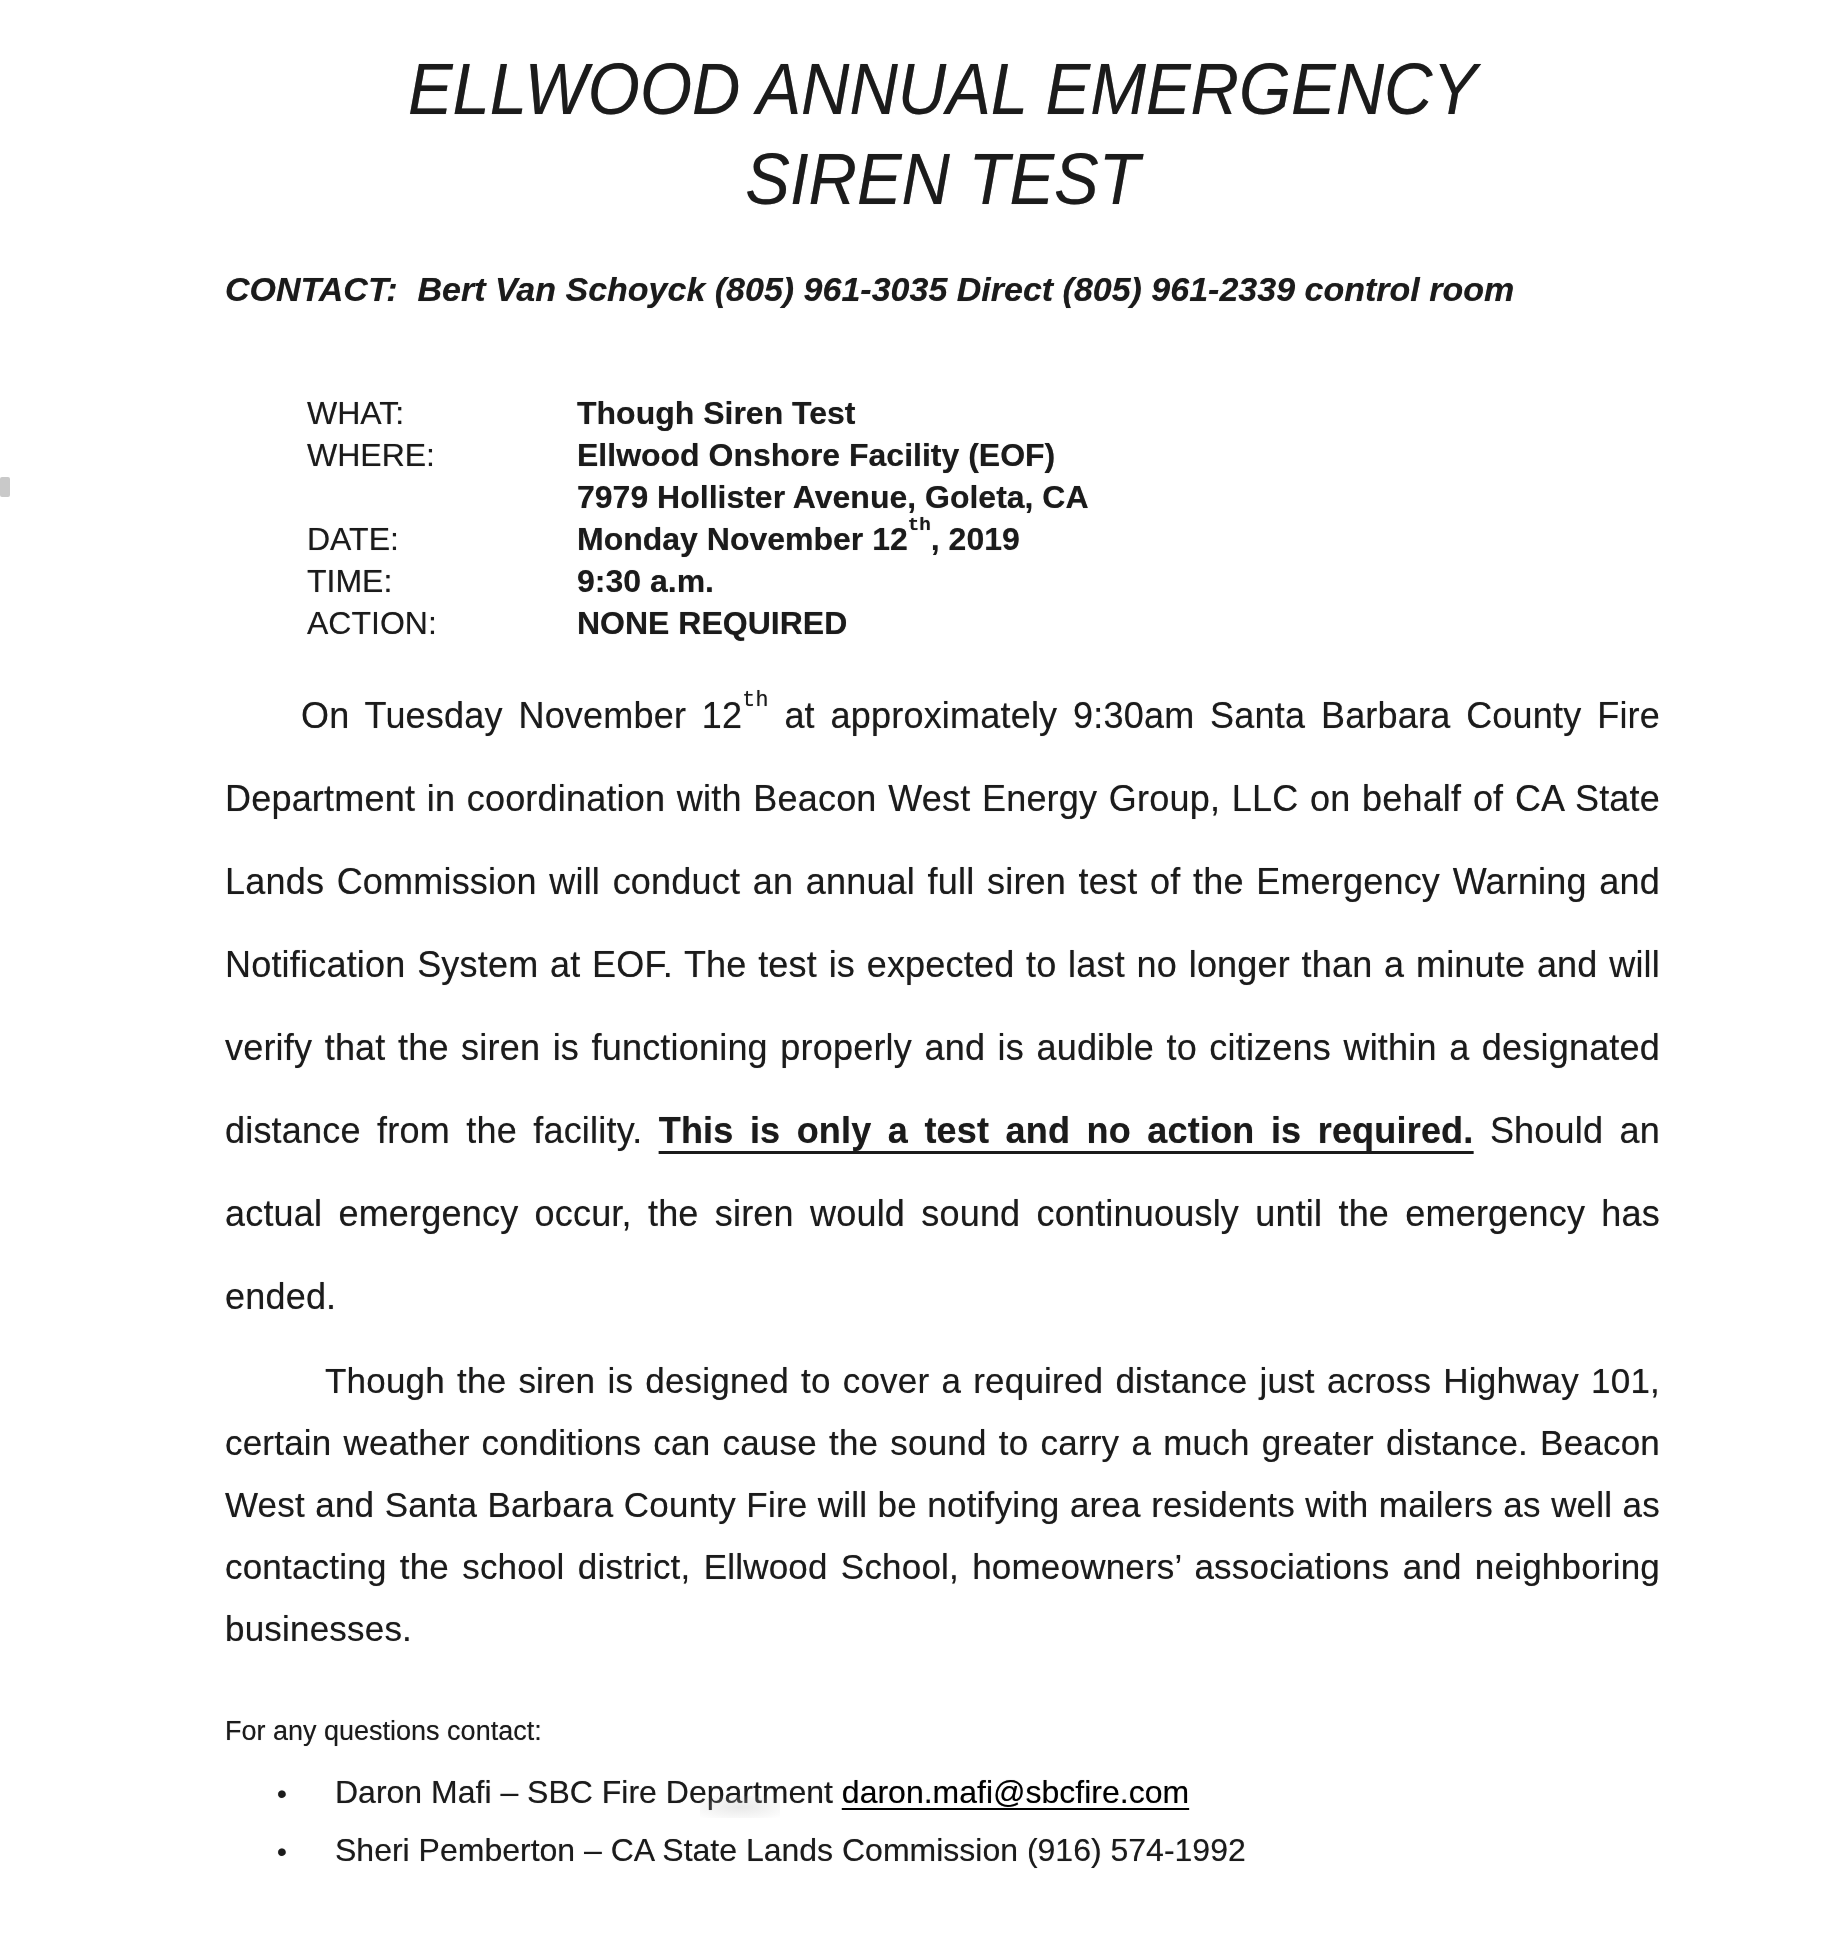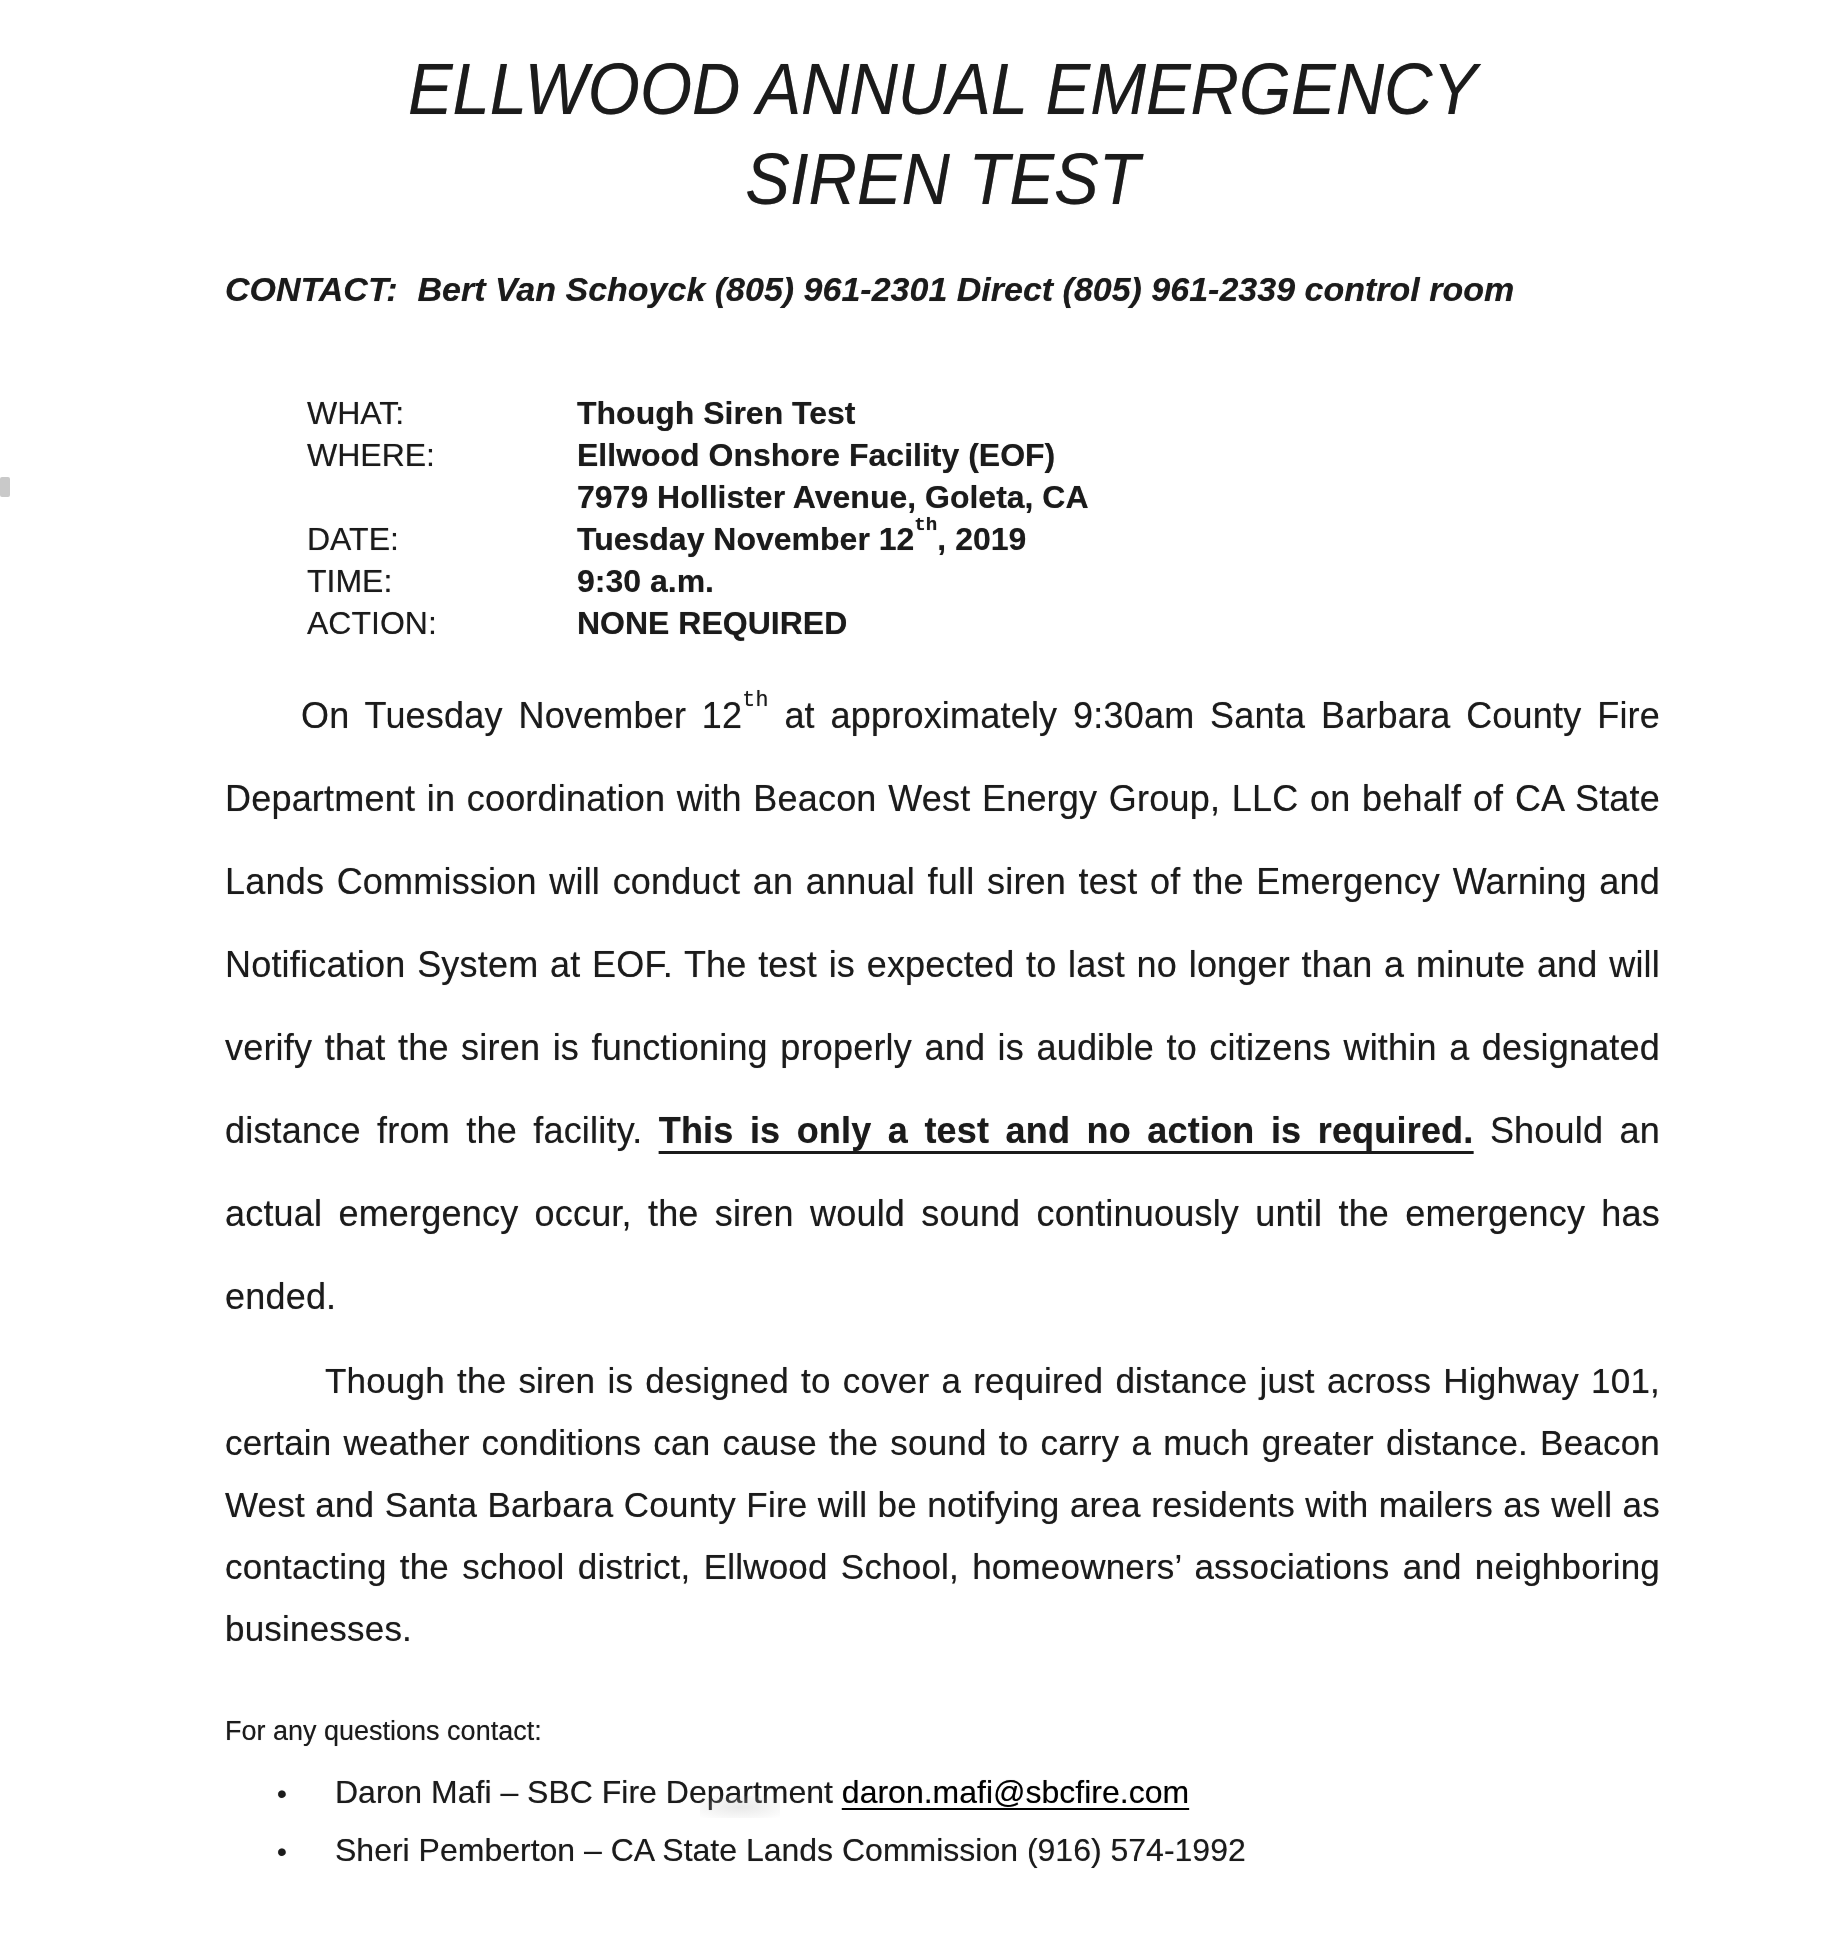--- a/index.html
+++ b/index.html
@@ -135,39 +135,39 @@
 <body>
 
 <div class="page scan">
 
   <div class="doc-title">
     <div>ELLWOOD ANNUAL EMERGENCY</div>
     <div>SIREN TEST</div>
   </div>
 
   <div class="contact-line">
-    <span class="contact-label">CONTACT:</span><span>Bert Van Schoyck (805) 961-2301 Direct (805) 961-2339 control room</span>
+    <span class="contact-label">CONTACT:</span><span>Bert Van Schoyck (805) 961-3035 Direct (805) 961-2339 control room</span>
   </div>
 
   <div class="info-block">
     <div class="info-row">
       <span class="info-label">WHAT:</span>
       <span class="info-value">Though Siren Test</span>
     </div>
     <div class="info-row">
       <span class="info-label">WHERE:</span>
       <span class="info-value">Ellwood Onshore Facility (EOF)</span>
     </div>
     <div class="info-row">
       <span class="info-label"></span>
       <span class="info-value">7979 Hollister Avenue, Goleta, CA</span>
     </div>
     <div class="info-row">
       <span class="info-label">DATE:</span>
-      <span class="info-value"><span>Tuesday November 12</span><sup class="ord">th</sup><span>, 2019</span></span>
+      <span class="info-value"><span>Monday November 12</span><sup class="ord">th</sup><span>, 2019</span></span>
     </div>
     <div class="info-row">
       <span class="info-label">TIME:</span>
       <span class="info-value">9:30 a.m.</span>
     </div>
     <div class="info-row">
       <span class="info-label">ACTION:</span>
       <span class="info-value">NONE REQUIRED</span>
     </div>
   </div>

